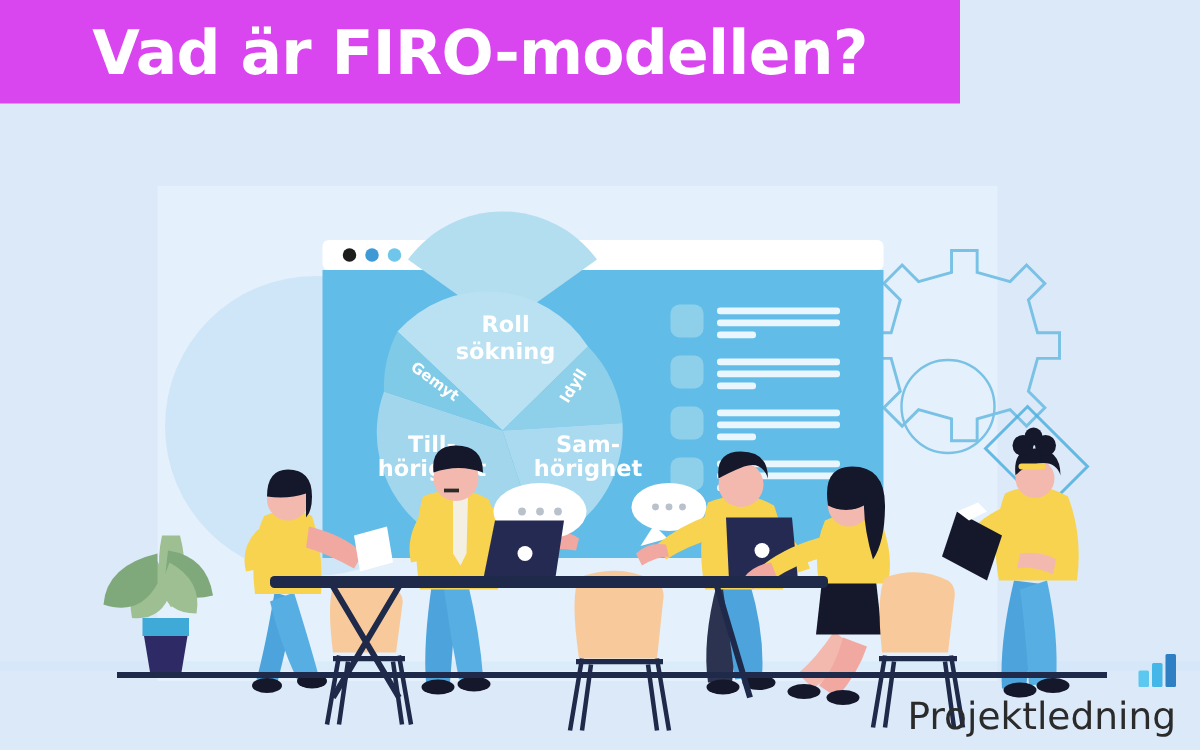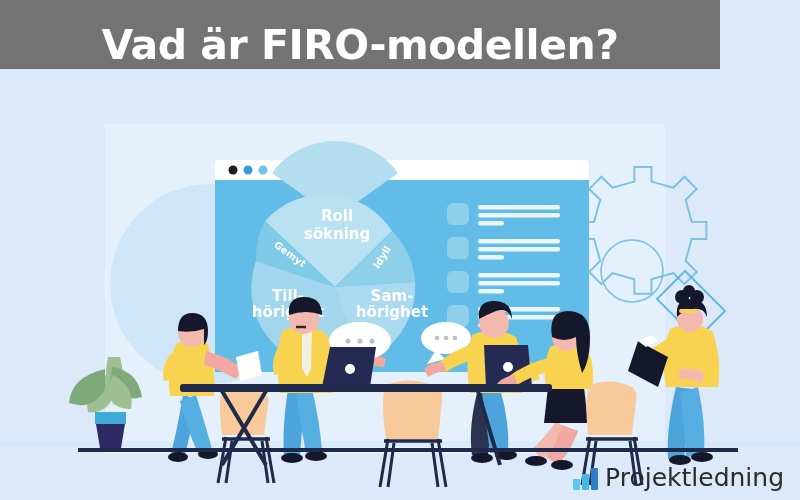--- a/index.html
+++ b/index.html
@@ -10,43 +10,43 @@
   }
   #stage {
     position: relative;
     width: 800px; height: 500px;
     background: #dbe9f9;
   }
 
   
   .header-band {
     position: absolute; left: 0; top: 0;
-    width: 720px; height: 69px;
-    background: #737373;
-    display: flex; align-items: flex-end; justify-content: center;
+    width: 640px; height: 69px;
+    background: #d946ef;
+    display: flex; align-items: center; justify-content: center;
   }
   .header-title {
     color: #ffffff;
     font-size: 41px;
     font-weight: bold;
     letter-spacing: -0.5px;
     font-family: "DejaVu Sans", sans-serif;
     white-space: nowrap;
   }
 
   
   #illo {
     position: absolute; left: 0; top: 69px;
     width: 800px; height: 431px;
   }
 
   
   .footer-logo {
     position: absolute; right: 16px; bottom: 10px;
-    display: flex; align-items: flex-end; gap: 7px;
+    display: flex; align-items: flex-end; gap: 7px; flex-direction: column;
   }
   .logo-mark { display: flex; align-items: flex-end; gap: 2px; height: 22px; }
   .logo-bar { width: 7px; border-radius: 1px; }
   .logo-bar.b1 { height: 11px; background: #5dc8ef; }
   .logo-bar.b2 { height: 16px; background: #45b6e8; }
   .logo-bar.b3 { height: 22px; background: #2f7fc4; }
   .logo-text {
     font-size: 25px;
     color: #2b2b2b;
     font-family: "DejaVu Sans", sans-serif;

